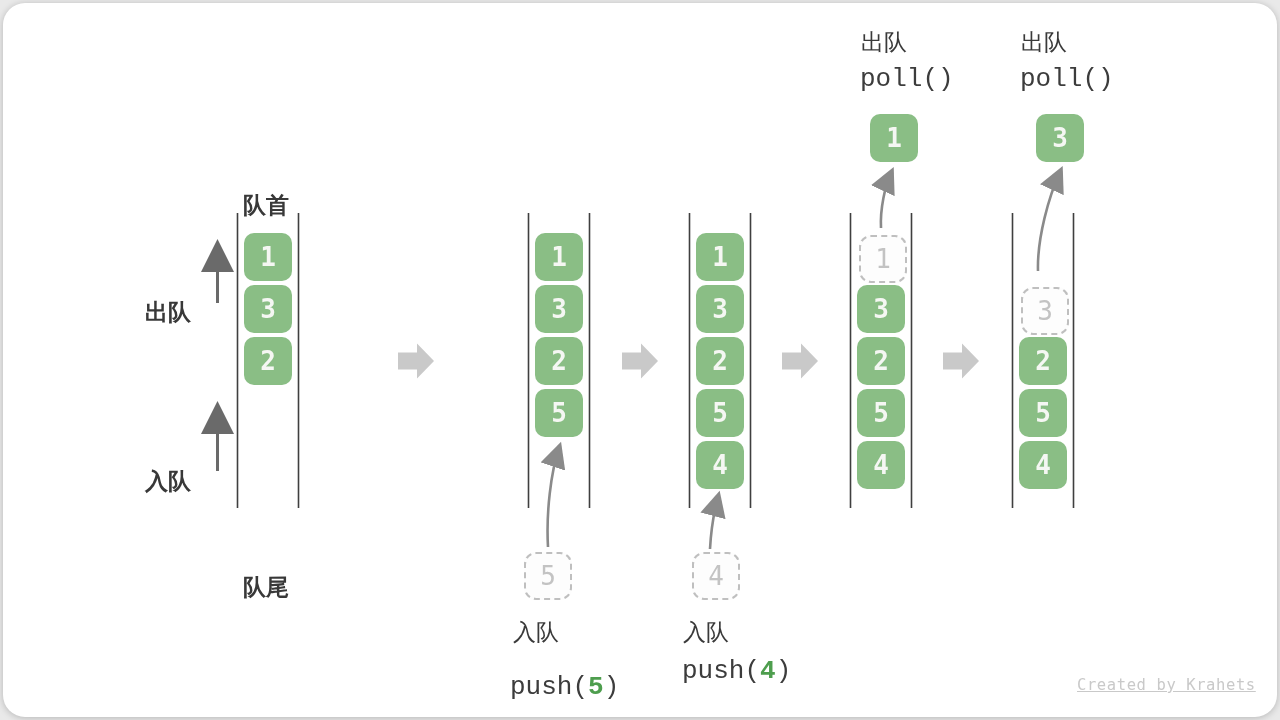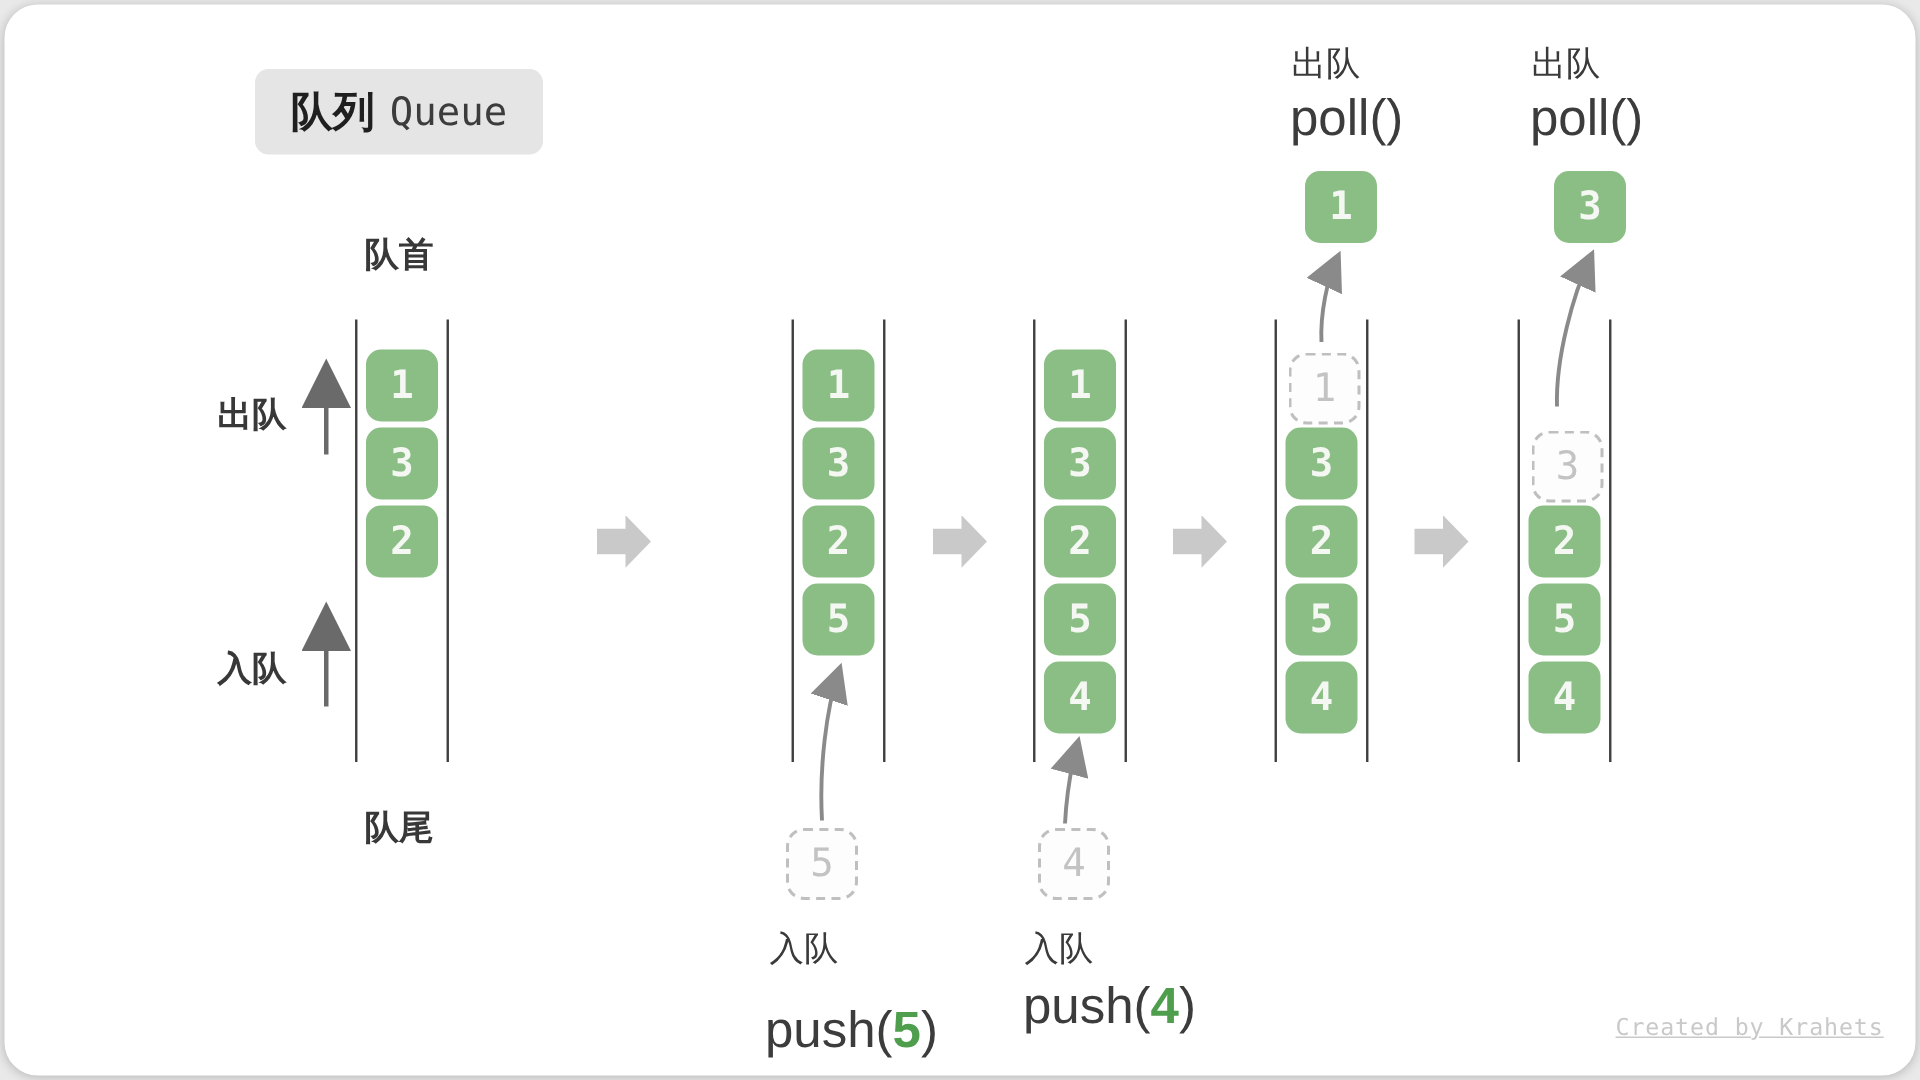--- a/index.html
+++ b/index.html
@@ -7,23 +7,23 @@
   .card{position:absolute;left:3px;top:3px;right:3px;bottom:3px;background:#ffffff;
     border-radius:22px;box-shadow:0 1px 7px rgba(0,0,0,.22);}
   .stage{position:absolute;left:0;top:0;width:1280px;height:720px;}
   .abs{position:absolute;}
   
   .badge{left:170px;top:46px;width:192px;height:57px;background:#e5e5e5;border-radius:9px;
     display:flex;align-items:center;justify-content:center;gap:10px;}
   .badge .zh{font-size:28px;font-weight:700;color:#1f1f1f;}
   .badge .en{font-family:"DejaVu Sans Mono",monospace;font-size:26px;color:#3c3c3c;}
   
-  .cn-bold{font-size:23px;font-weight:700;color:#383838;line-height:25px;}
+  .cn-bold{font-size:23px;font-weight:700;color:#383838;line-height:25px;margin-top:36px;}
   .cn-med{font-size:23px;font-weight:500;color:#3a3a3a;line-height:25px;}
-  .code{font-family:Liberation Sans, sans-serif;font-size:34px;color:#3c3c3c;line-height:30px;white-space:pre;}
+  .code{font-family:Liberation Mono, monospace;font-size:26px;color:#3c3c3c;line-height:30px;white-space:pre;}
   .code .arg{font-weight:700;}
   
   .cell{position:absolute;width:48px;height:48px;border-radius:10px;
     display:flex;align-items:center;justify-content:center;
     font-family:"DejaVu Sans Mono",monospace;font-size:26px;font-weight:600;}
   .cell.solid{color:#f5f7f3;}
   .cell.ghost{background:#fdfdfd;border:2px dashed #bfbfbf;border-radius:12px;
     color:#c3c3c3;width:44px;height:44px;font-weight:500;}
   .watermark{font-family:"DejaVu Sans Mono",monospace;font-size:15.5px;color:#c9c9c9;
     letter-spacing:.6px;text-decoration:underline;}
@@ -62,24 +62,20 @@
         <polygon points="943,352.5 962,352.5 962,343.5 979,361 962,378.5 962,369.5 943,369.5" fill="#c9c9c9"></polygon>
         <path d="M217.5,303 L217.5,254" stroke="#6a6a6a" stroke-width="3" fill="none" marker-end="url(#ahDark)"></path>
         <path d="M217.5,471 L217.5,416" stroke="#6a6a6a" stroke-width="3" fill="none" marker-end="url(#ahDark)"></path>
         <path d="M548,547 C546,512 551,472 559,448" stroke="#8a8a8a" stroke-width="2.6" fill="none" marker-end="url(#ah)"></path>
         <path d="M710,549 C711,530 714,512 718,497" stroke="#8a8a8a" stroke-width="2.6" fill="none" marker-end="url(#ah)"></path>
         <path d="M881,228 C880,209 885,186 891,173" stroke="#8a8a8a" stroke-width="2.6" fill="none" marker-end="url(#ah)"></path>
         <path d="M1038,271 C1037,238 1049,196 1060,172" stroke="#8a8a8a" stroke-width="2.6" fill="none" marker-end="url(#ah)"></path>
       </g>
   </svg>
 
-  <div class="abs badge">
-    <span class="zh">队列</span>
-    <span class="en">Queue</span>
-  </div>
 
   <div class="abs cn-bold" style="left:243px;top:157px;">队首</div>
   <div class="abs cn-bold" style="left:243px;top:539px;text-align:center;">队尾</div>
   <div class="abs cn-bold" style="left:145px;top:264px;">出队</div>
   <div class="abs cn-bold" style="left:145px;top:433px;">入队</div>
 
   <div id="cells">
       <div class="cell solid" style="left: 244px; top: 233px; background: rgb(138, 190, 133);">1</div>
       <div class="cell solid" style="left: 244px; top: 285px; background: rgb(138, 190, 133);">3</div>
       <div class="cell solid" style="left: 244px; top: 337px; background: rgb(138, 190, 133);">2</div>

